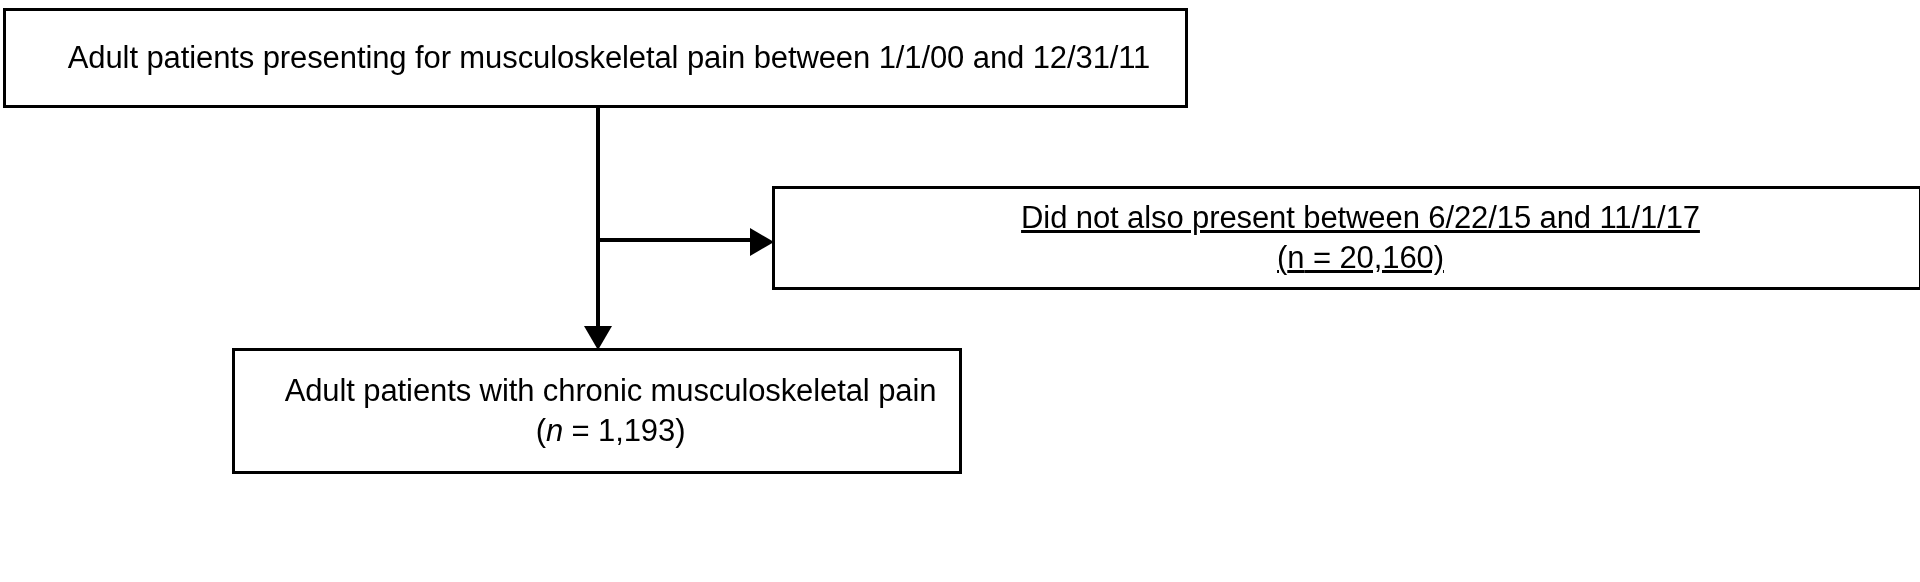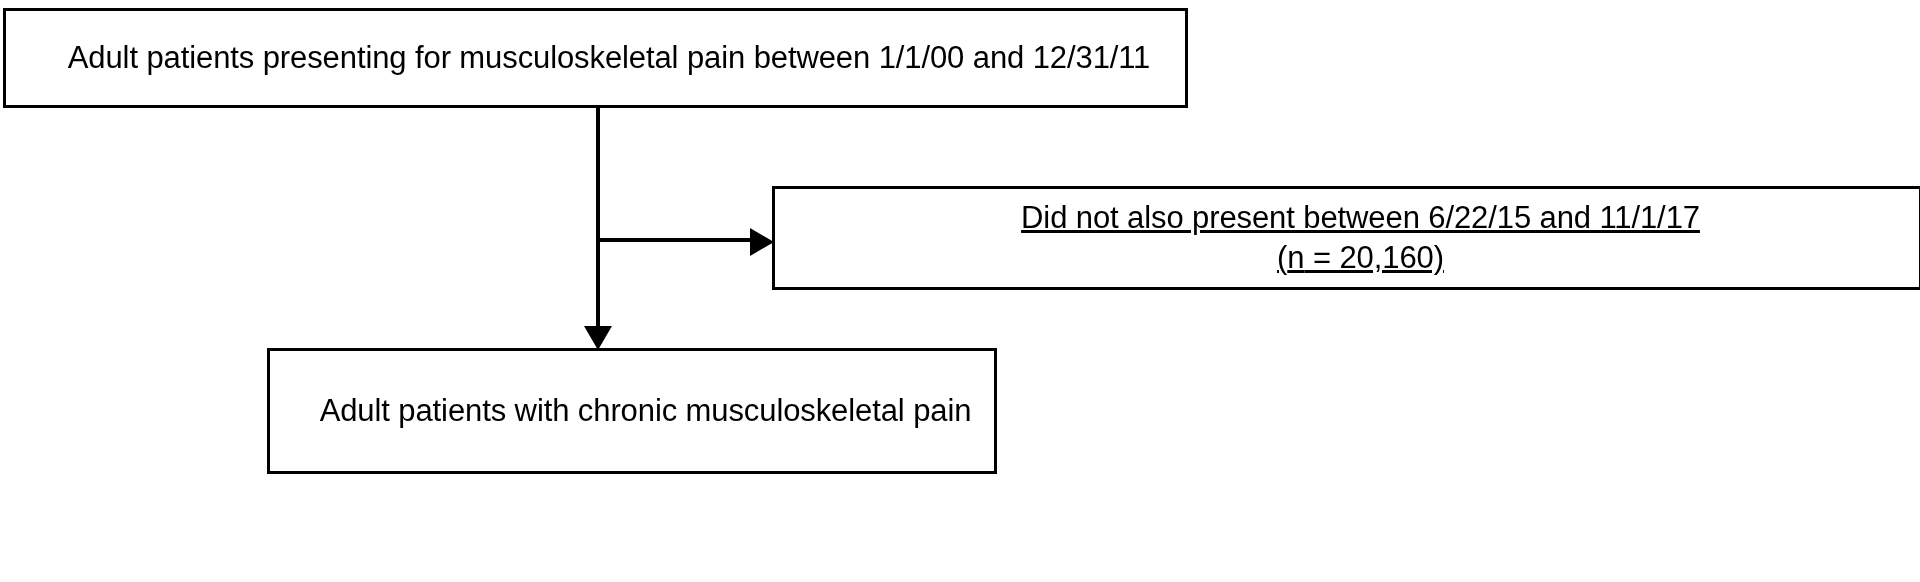--- a/index.html
+++ b/index.html
@@ -56,21 +56,20 @@
     top: 186px;
     width: 1150px;
     height: 104px;
     text-decoration: underline;
   }
   #box-final-cohort {
     left: 232px;
     top: 348px;
     width: 730px;
     height: 126px;
-    margin-left: 35px;
   }
 
   
   .connector {
     position: absolute;
     background: #000000;
     z-index: 1;
   }
   
   #connector-vertical {
@@ -118,20 +117,21 @@
     <span class="line">Adult patients presenting for musculoskeletal pain between 1/1/00 and 12/31/11</span>
   </div>
 
   <div class="flow-box" id="box-excluded">
     <span class="line">Did not also present between 6/22/15 and 11/1/17</span>
     <span class="line"><span>(</span><span>n</span><span> = 20,160)</span></span>
   </div>
 
   <div class="flow-box" id="box-final-cohort">
     <span class="line">Adult patients with chronic musculoskeletal pain</span>
+    <span class="line"><span>(</span><span class="ital">n</span><span> = 1,193)</span></span>
   </div>
 
   <div class="connector" id="connector-vertical"></div>
   <div class="connector" id="connector-branch"></div>
 
   <div class="arrowhead" id="arrowhead-down"></div>
   <div class="arrowhead" id="arrowhead-right"></div>
 
 </div>
 

